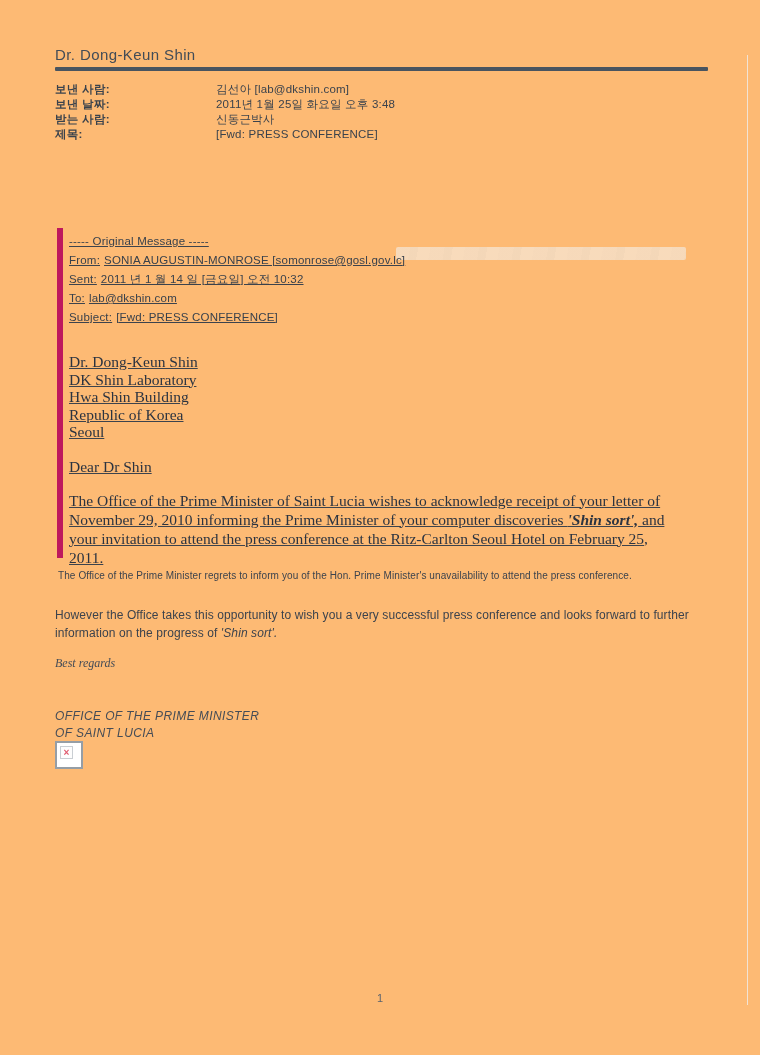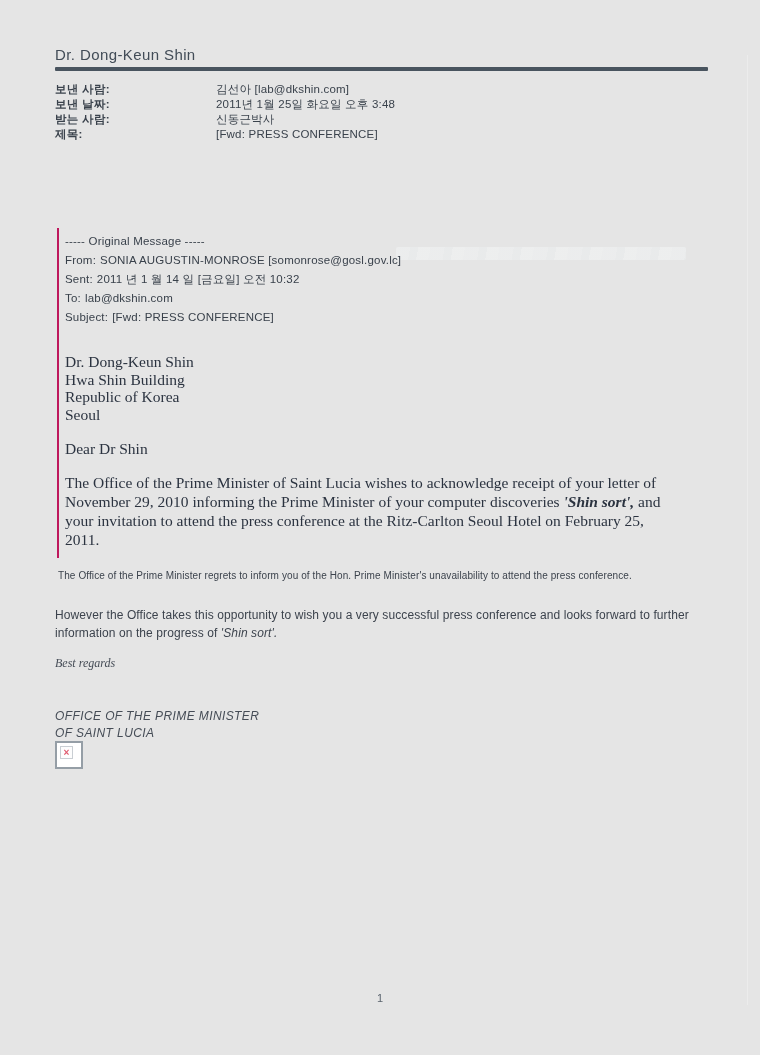--- a/index.html
+++ b/index.html
@@ -1,18 +1,18 @@
 <!DOCTYPE html>
 <html><head>
 <meta charset="utf-8">
 <style>
   * { margin:0; padding:0; box-sizing:border-box; }
   html,body { background:#fff; }
   .page {
-    position:relative; width:760px; height:1055px; background:#e5e5e5;
+    position:relative; width:760px; height:1055px; background:#fdba74;
     font-family:"Liberation Sans","DejaVu Sans",sans-serif; color:#3c434d;
     overflow:hidden;
   }
   
   .doc-title {
     position:absolute; left:55px; top:46px; font-size:15px; letter-spacing:.4px;
     color:#424c57; font-weight:400;
   }
   .title-rule {
     position:absolute; left:55px; top:67px; width:653px; height:4px;
@@ -29,21 +29,21 @@
     background:repeating-linear-gradient(100deg,#f1f3f4 0 14px,#eceff0 14px 22px,#f4f6f6 22px 34px);
     opacity:.55; border-radius:2px;
   }
   .edge-line {
     position:absolute; left:747px; top:55px; width:1px; height:950px;
     background:#eeeeee; opacity:.8;
   }
   
   .quote-block {
     position:absolute; left:57px; top:228px; width:620px; height:330px;
-    border-left:2px solid #be185d; padding:4px 0 0 6px;
+    border-left:6px solid #be185d; padding:4px 0 0 6px;text-decoration:underline;
   }
   .orig-sep { font-size:11.5px; line-height:19px; color:#39414b; letter-spacing:.2px; }
   .qh-line { font-size:11.5px; line-height:19px; color:#39414b; letter-spacing:.2px; }
   .qh-label { margin-right:4px; }
   .address-block {
     margin-top:26px; font-family:"Liberation Serif","DejaVu Serif",serif;
     font-size:15.5px; line-height:17.5px; color:#2b3340;
   }
   .salutation {
     margin-top:17px; font-family:"Liberation Serif","DejaVu Serif",serif;
@@ -128,20 +128,21 @@
     </div>
     <div class="qh-line">
       <span class="qh-label">To:</span><span>lab@dkshin.com</span>
     </div>
     <div class="qh-line">
       <span class="qh-label">Subject:</span><span>[Fwd: PRESS CONFERENCE]</span>
     </div>
 
     <div class="address-block">
       <div>Dr. Dong-Keun Shin</div>
+      <div>DK Shin Laboratory</div>
       <div>Hwa Shin Building</div>
       <div>Republic of Korea</div>
       <div>Seoul</div>
     </div>
 
     <div class="salutation">Dear Dr Shin</div>
 
     <div class="letter-body">
       <span>The Office of the Prime Minister of Saint Lucia wishes to acknowledge receipt of your letter of November 29, 2010 informing the Prime Minister of your computer discoveries </span><span class="shin-sort-serif">'Shin sort',</span><span> and your invitation to attend the press conference at the Ritz-Carlton Seoul Hotel on February 25, 2011.</span>
     </div>

